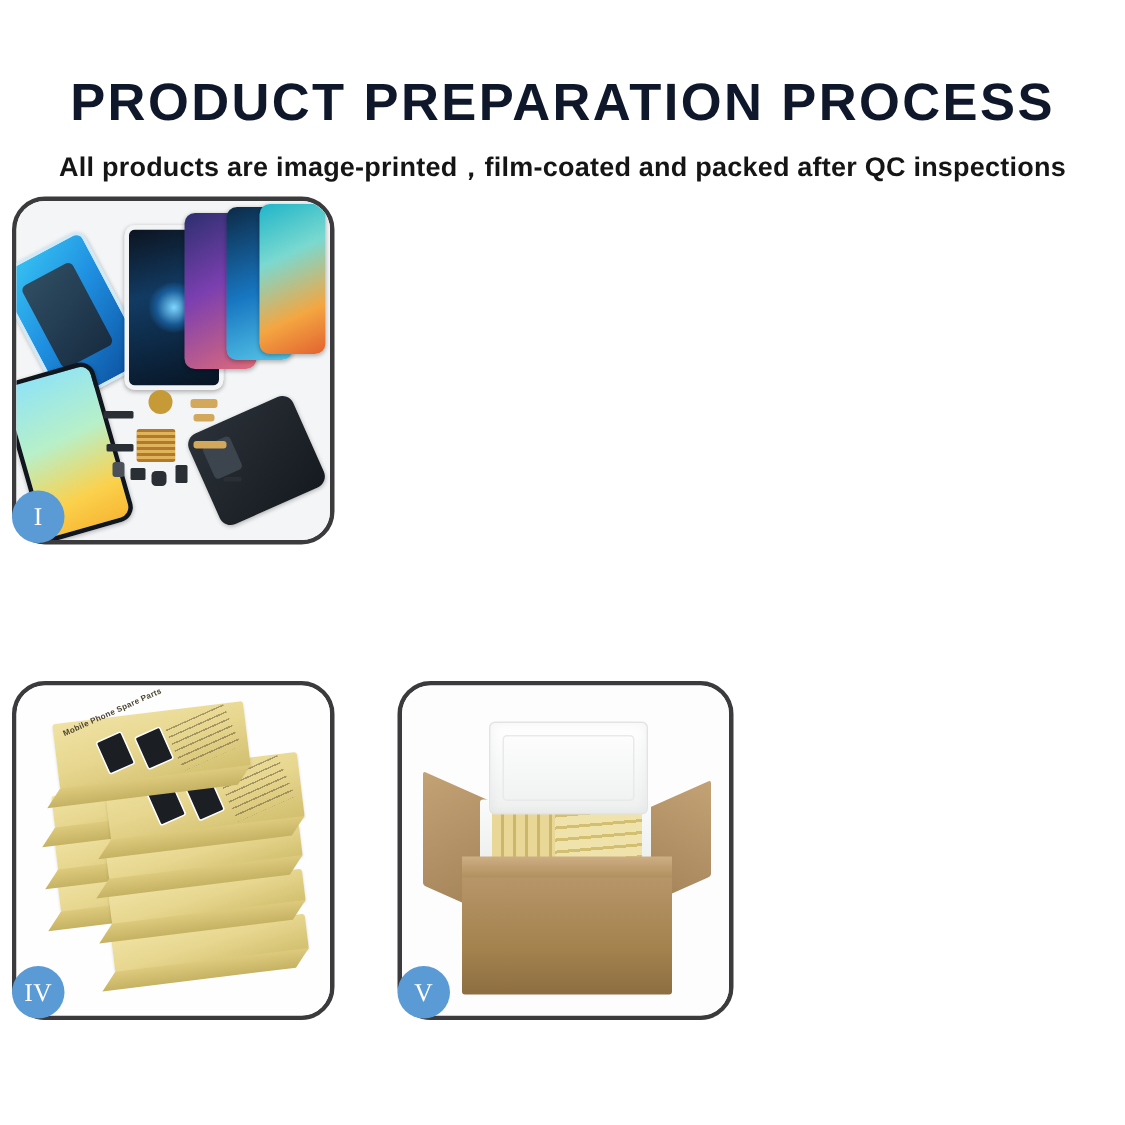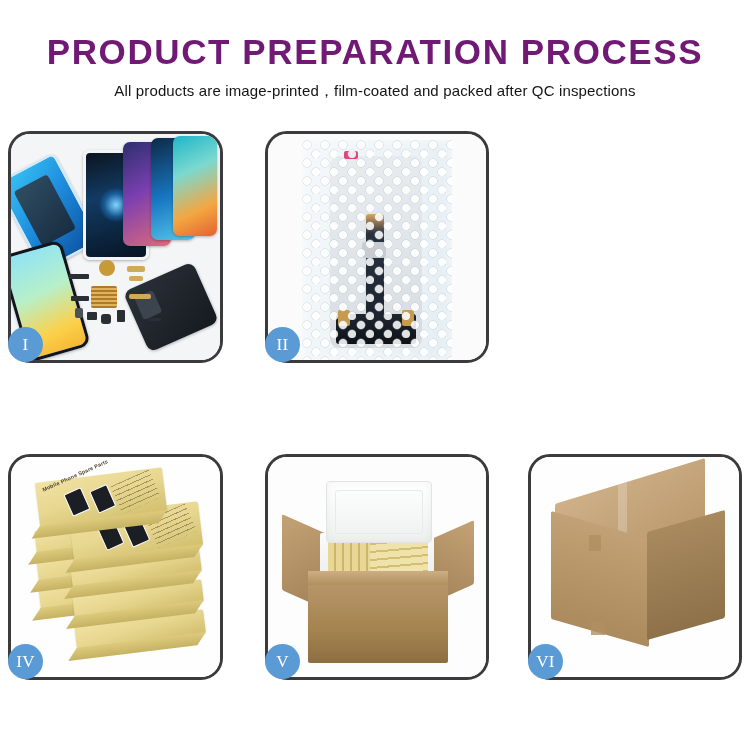--- a/index.html
+++ b/index.html
@@ -9,33 +9,33 @@
     font-family:"Liberation Sans", sans-serif;
     overflow:hidden;
     position:relative;
   }
   .page{position:relative;width:750px;height:750px;}
 
   
   .header{position:absolute;left:0;top:0;width:750px;text-align:center;}
   .title{
     margin:0;
-    padding-top:34px;
+    padding-top:51px;
     font-size:35px;
     font-weight:700;
     letter-spacing:1.6px;
-    color:#701a75;
+    color:#0f172a;
     line-height:1.05;
     white-space:nowrap;
   }
   .subtitle{
     margin:0;
     padding-top:11px;
-    font-size:15px;
-    font-weight:400;
+    font-size:18px;
+    font-weight:700;
     letter-spacing:.15px;
     color:#151515;
     white-space:nowrap;
   }
 
   
   .grid{position:absolute;left:0;top:131px;width:750px;height:560px;}
   .panel{
     position:absolute;
     box-sizing:border-box;
@@ -304,34 +304,20 @@
           <i style="left:18px;top:52px;width:10px;height:8px;"></i>
           <i style="left:32px;top:54px;width:10px;height:10px;border-radius:3px;"></i>
           <i style="left:48px;top:50px;width:8px;height:12px;"></i>
           <i class="flex" style="left:60px;top:34px;width:22px;height:5px;"></i>
           <i style="left:80px;top:58px;width:12px;height:3px;"></i>
         </div>
       </div>
       <div class="badge">I</div>
     </div>
 
-    <div class="panel p2">
-      <div class="stage">
-        <div class="bag">
-          <div class="lcd">
-            <div class="tab"></div>
-            <div class="flexcable"></div>
-            <div class="conn"></div>
-            <div class="foot"></div>
-          </div>
-          <div class="bubbles"></div>
-        </div>
-      </div>
-      <div class="badge">II</div>
-    </div>
 
 
     <div class="panel p4">
       <div class="stage">
         <div class="stack">
           <div class="bx bH">
               <span class="side"></span>
             </div>
           <div class="bx bF">
               <span class="side"></span>
@@ -375,27 +361,15 @@
           <div class="inner-foam"></div>
           <div class="ybars"></div>
           <div class="ybars2"></div>
           <div class="foamlid"></div>
           <div class="body-front"></div>
         </div>
       </div>
       <div class="badge">V</div>
     </div>
 
-    <div class="panel p6">
-      <div class="stage">
-        <div class="sealed">
-          <div class="sf-top"></div>
-          <div class="sf-left"></div>
-          <div class="sf-right"></div>
-          <div class="tape"></div>
-          <div class="tape2"></div>
-        </div>
-      </div>
-      <div class="badge">VI</div>
-    </div>
 
   </div>
 </div>
 
 </body></html>

